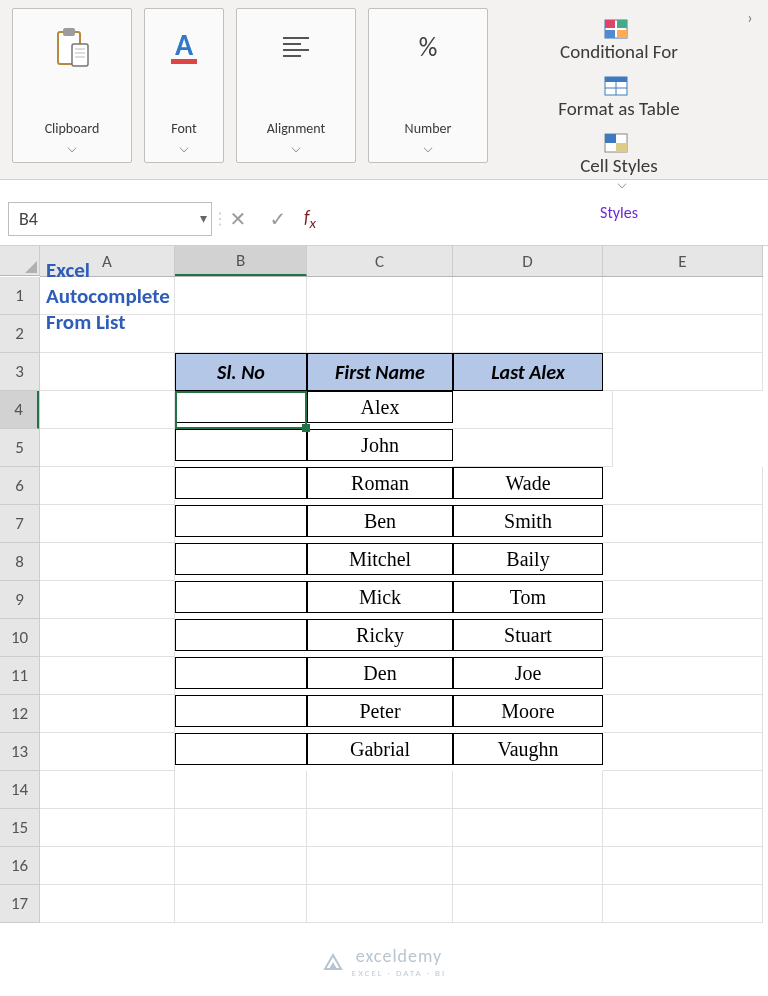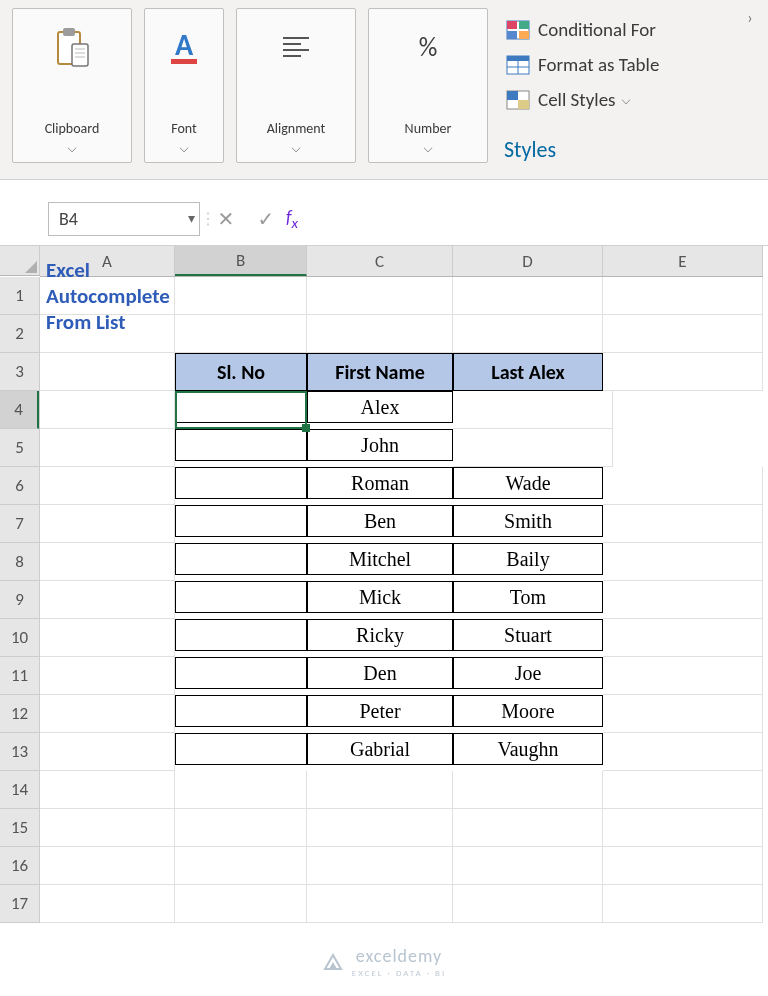--- a/index.html
+++ b/index.html
@@ -9,33 +9,33 @@
 .ribbon { background: #f3f2f1; height: 180px; display: flex; align-items: flex-start; padding: 8px 6px 0; border-bottom: 1px solid #d0d0d0; }
 .ribbon-group { display: flex; flex-direction: column; align-items: center; justify-content: space-between; padding: 4px 8px 4px; height: 155px; border: 1px solid #c0c0c0; background: #fafafa; margin: 0 6px; border-radius: 2px; }
 .ribbon-group.big { width: 120px; }
 .ribbon-group.small { width: 80px; }
 .ribbon-group .icon-box { display: flex; align-items: center; justify-content: center; height: 54px; margin-top: 8px; }
 .ribbon-group .label { font-size: 14px; color: #3a3a3a; text-align: center; line-height: 1.3; margin-top: auto; padding-bottom: 4px; }
 .ribbon-group .chev { font-size: 12px; color: #666; line-height: 1; padding-bottom: 4px; }
 
 .styles-group { display: flex; flex-direction: column; height: 163px; flex: 1; margin-left: 6px; padding: 4px 0 0 4px; }
 .styles-list { flex: 1; }
-.styles-item { display: flex; align-items: center; font-size: 19px; color: #3a3a3a; padding: 6px 0; }
+.styles-item { display: flex; align-items: center; font-size: 19px; color: #3a3a3a; padding: 6px 0; flex-direction: column; }
 .styles-item .si-icon { width: 28px; height: 22px; margin-right: 6px; display: flex; align-items: center; justify-content: center; }
 .styles-item .chev-sm { color: #666; font-size: 12px; margin-left: 6px; }
-.styles-label { text-align: left; font-size: 22px; color: #0369a1; padding: 6px 0 8px; }
+.styles-label { text-align: center; font-size: 16px; color: #6d28d9; padding: 6px 0 8px; }
 .expand-chev { width: 24px; display: flex; align-items: center; justify-content: center; color: #777; font-size: 16px; margin-left: 4px; }
 
 
 .formula-row { display: flex; align-items: center; height: 54px; border-bottom: 1px solid #d0d0d0; background: #fff; padding: 0 8px; margin-top: 12px; }
-.name-box { width: 152px; height: 34px; border: 1px solid #bdbdbd; background: #fff; display: flex; align-items: center; padding: 0 10px; font-size: 18px; color: #444; position: relative; margin-left: 40px; }
+.name-box { width: 204px; height: 34px; border: 1px solid #bdbdbd; background: #fff; display: flex; align-items: center; padding: 0 10px; font-size: 18px; color: #444; position: relative; }
 .name-box .dd { position: absolute; right: 4px; color: #666; font-size: 14px; }
 .fb-btn { width: 40px; text-align: center; color: #9a9a9a; font-size: 20px; }
 .fb-sep { width: 6px; color: #ccc; }
-.fx { color: #6d28d9; font-style: italic; font-size: 18px; }
+.fx { color: #7f1d1d; font-style: italic; font-size: 18px; margin-left: 6px; }
 .formula-input { flex: 1; height: 34px; }
 
 
 .grid-wrap { display: flex; background: #fff; }
 .corner { width: 40px; height: 30px; background: #e6e6e6; border-right: 1px solid #ccc; border-bottom: 1px solid #b7b7b7; display: flex; align-items: flex-end; justify-content: flex-end; }
 .corner svg { margin: 0 2px 2px 0; }
 
 .col-headers { display: flex; background: #e6e6e6; border-bottom: 1px solid #b7b7b7; }
 .col-h { height: 30px; display: flex; align-items: center; justify-content: center; font-size: 17px; color: #555; border-right: 1px solid #ccc; }
 .col-h.active { background: #d2d2d2; border-bottom: 2px solid #217346; }
@@ -44,21 +44,21 @@
 .row-h { height: 38px; display: flex; align-items: center; justify-content: center; font-size: 17px; color: #555; border-bottom: 1px solid #ccc; }
 .row-h.active { background: #d2d2d2; border-right: 2px solid #217346; }
 
 .cells { position: relative; }
 .cell-row { display: flex; }
 .cell { height: 38px; border-right: 1px solid #e0e0e0; border-bottom: 1px solid #e0e0e0; }
 
 
 .title-text { font-family: Calibri, sans-serif; font-size: 21px; font-weight: 600; color: #2e5cb8; padding-left: 6px; display: flex; align-items: center; height: 100%; }
 
-.data-header { background: #b4c7e7; border: 1px solid #000; height: 38px; display: flex; align-items: center; justify-content: center; font-family: Calibri; font-size: 20px; font-weight: 700; color: #000; }
+.data-header { background: #b4c7e7; border: 1px solid #000; height: 38px; display: flex; align-items: center; justify-content: center; font-family: Calibri; font-size: 20px; font-weight: 700; color: #000; font-style: italic; }
 .data-cell { border: 1px solid #000; height: 32px; display: flex; align-items: center; justify-content: center; font-family: Liberation Serif, serif; font-size: 20px; color: #000; }
 
 .selection { position: absolute; border: 2px solid #217346; pointer-events: none; }
 .fill-handle { position: absolute; width: 8px; height: 8px; background: #217346; bottom: -5px; right: -5px; }
 
 .watermark { position: absolute; bottom: 18px; left: 0; right: 0; text-align: center; color: #b8c5d0; font-size: 18px; letter-spacing: 1px; display: flex; align-items: center; justify-content: center; gap: 8px; }
 .watermark .wm-sub { font-size: 9px; letter-spacing: 2px; color: #c0cad4; }
 
 
 .wA { width: 135px; }

